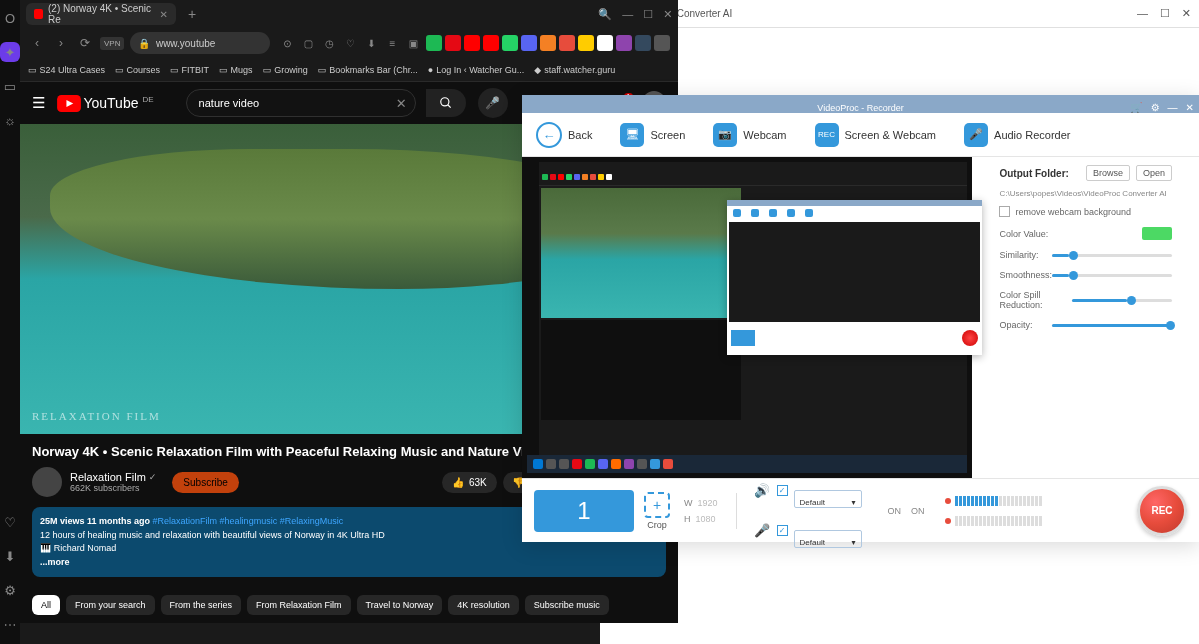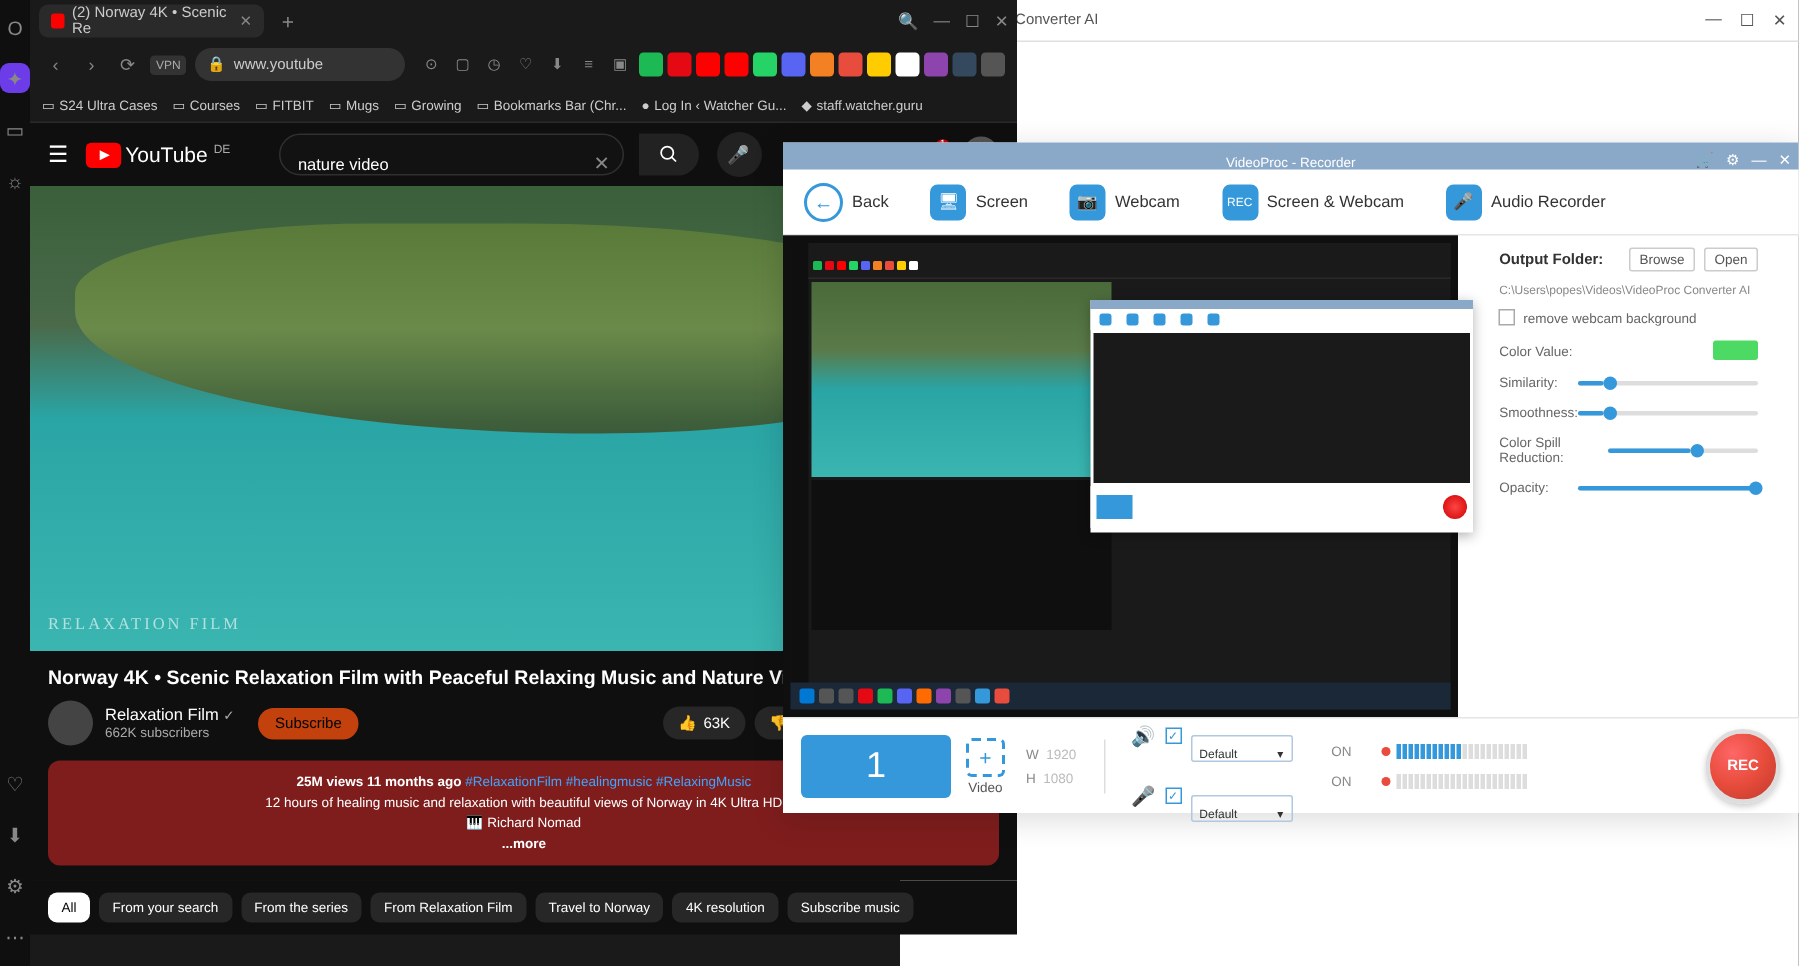--- a/index.html
+++ b/index.html
@@ -28,21 +28,21 @@
 .ext-icons .ei { width: 16px; height: 16px; border-radius: 3px; }
 .bookmark-bar { height: 24px; background: #1a1a1a; display: flex; align-items: center; padding: 0 8px; gap: 10px; font-size: 9px; color: #ccc; border-bottom: 1px solid #2a2a2a; }
 .bm { display: flex; align-items: center; gap: 3px; }
 
 
 .yt-header { height: 42px; background: #0f0f0f; display: flex; align-items: center; padding: 0 12px; gap: 12px; }
 .yt-menu { color: #fff; font-size: 15px; }
 .yt-logo { display: flex; align-items: center; gap: 2px; color: #fff; font-size: 14px; font-weight: 500; }
 .yt-logo svg { width: 24px; height: 17px; }
 .yt-de { font-size: 8px; color: #aaa; margin-top: -8px; margin-left: 2px; }
-.yt-search { flex: 1; max-width: 230px; height: 28px; background: #121212; border: 1px solid #303030; border-radius: 14px; display: flex; align-items: flex-end; padding: 0 12px; color: #fff; font-size: 11px; margin-left: 20px; position: relative; }
+.yt-search { flex: 1; max-width: 230px; height: 28px; background: #121212; border: 1px solid #303030; border-radius: 14px; display: flex; align-items: center; padding: 12px 12px; color: #fff; font-size: 11px; margin-left: 20px; position: relative; }
 .yt-search-x { position: absolute; right: 8px; color: #888; font-size: 13px; }
 .yt-search-btn { width: 40px; height: 28px; background: #222; border-radius: 0 14px 14px 0; display: flex; align-items: center; justify-content: center; color: #fff; margin-left: -2px; }
 .yt-mic { width: 30px; height: 30px; background: #222; border-radius: 50%; display: flex; align-items: center; justify-content: center; color: #fff; font-size: 12px; }
 .yt-right { margin-left: auto; display: flex; gap: 14px; align-items: center; color: #fff; font-size: 13px; }
 .yt-bell { position: relative; }
 .yt-badge { position: absolute; top: -3px; right: -5px; background: #cc0000; color: #fff; font-size: 7px; border-radius: 6px; padding: 0 3px; }
 .yt-avatar { width: 24px; height: 24px; border-radius: 50%; background: #555; }
 
 .yt-player { height: 310px; background: linear-gradient(to bottom, #3a5f3a 0%, #4a6a4a 30%, #2aa5a5 50%, #3ab5b0 100%); position: relative; display: flex; align-items: center; justify-content: center; }
 .yt-player::before { content: ''; position: absolute; top: 25px; left: 30px; right: 30px; height: 140px; background: linear-gradient(to bottom, #5a7a3a, #6a8a4a, #3a5a3a); border-radius: 40% 60% 50% 70%; }
@@ -52,21 +52,21 @@
 .yt-meta { padding: 10px 12px; background: #0f0f0f; color: #fff; }
 .yt-title { font-size: 13px; font-weight: 600; margin-bottom: 8px; }
 .yt-row { display: flex; align-items: center; gap: 8px; }
 .yt-ch-ava { width: 30px; height: 30px; border-radius: 50%; background: #444; }
 .yt-ch-name { font-size: 11px; font-weight: 500; display: flex; align-items: center; gap: 3px; }
 .yt-verify { color: #aaa; font-size: 9px; }
 .yt-subs { font-size: 9px; color: #aaa; }
 .yt-sub-btn { background: #c2410c; color: #000; border-radius: 14px; padding: 5px 11px; font-size: 10px; font-weight: 500; margin-left: 8px; }
 .yt-actions { margin-left: auto; display: flex; gap: 6px; }
 .yt-act { background: #272727; border-radius: 14px; padding: 5px 10px; font-size: 10px; display: flex; align-items: center; gap: 4px; }
-.yt-desc { background: #7f1d1d; border-radius: 8px; padding: 8px; margin-top: 10px; font-size: 9px; line-height: 1.5; text-align: center; }
+.yt-desc { background: #0c4a6e; border-radius: 8px; padding: 8px; margin-top: 10px; font-size: 9px; line-height: 1.5; }
 .yt-desc .views { font-weight: 600; }
 .yt-desc .tags { color: #3ea6ff; }
 .yt-more { color: #fff; font-weight: 600; }
 .yt-chips { display: flex; gap: 6px; padding: 8px 12px; background: #0f0f0f; }
 .chip { background: #272727; color: #fff; font-size: 9px; padding: 5px 9px; border-radius: 6px; white-space: nowrap; }
 .chip.active { background: #fff; color: #000; }
 .yt-related { padding: 6px 12px; background: #0f0f0f; display: flex; gap: 8px; }
 .rel-thumb { width: 95px; height: 55px; background: linear-gradient(135deg, #2a4a5a, #4a6a7a); border-radius: 6px; position: relative; }
 .rel-dur { position: absolute; bottom: 2px; right: 2px; background: #000; color: #fff; font-size: 7px; padding: 1px 3px; border-radius: 2px; }
 .rel-label { position: absolute; bottom: 14px; left: 4px; color: #d4af37; font-size: 6px; font-family: serif; }
@@ -129,21 +129,21 @@
 .vpr-count-box { width: 100px; height: 42px; background: #3498db; border-radius: 4px; display: flex; align-items: center; justify-content: center; color: #fff; font-size: 24px; font-weight: 300; }
 .vpr-crop { display: flex; flex-direction: column; align-items: center; gap: 2px; font-size: 9px; color: #555; }
 .vpr-crop-ico { width: 26px; height: 26px; border: 2px dashed #3498db; border-radius: 4px; display: flex; align-items: center; justify-content: center; color: #3498db; font-size: 14px; }
 .vpr-wh { font-size: 9px; color: #888; display: flex; flex-direction: column; gap: 6px; margin-left: 4px; }
 .vpr-sep { width: 1px; height: 36px; background: #ddd; margin: 0 8px; }
 .vpr-audio { display: flex; flex-direction: column; gap: 6px; }
 .vpr-audio-row { display: flex; align-items: center; gap: 6px; }
 .vpr-audio-ico { color: #666; font-size: 13px; width: 16px; }
 .vpr-dd { width: 68px; height: 18px; border: 1px solid #b0c8e0; border-radius: 2px; font-size: 8px; display: flex; align-items: flex-end; padding: 0 5px; justify-content: space-between; color: #333; margin-top: 16px; }
 .vpr-dd-check { width: 11px; height: 11px; border: 1px solid #3498db; background: #fff; display: flex; align-items: center; justify-content: center; color: #3498db; font-size: 8px; }
-.vpr-onoff { display: flex; flex-direction: column; gap: 10px; font-size: 9px; color: #888; margin-left: 16px; }
+.vpr-onoff { display: flex; flex-direction: row; gap: 10px; font-size: 9px; color: #888; margin-left: 16px; }
 .vpr-levels { display: flex; flex-direction: column; gap: 10px; margin-left: 10px; }
 .vpr-level { display: flex; gap: 1px; align-items: center; }
 .vpr-level span { width: 3px; height: 10px; background: #ddd; }
 .vpr-level span.on { background: #3498db; }
 .vpr-level-dot { width: 6px; height: 6px; border-radius: 50%; background: #e74c3c; margin-right: 3px; }
 .vpr-rec { width: 50px; height: 50px; border-radius: 50%; background: radial-gradient(circle at 35% 30%, #ff6666, #e74c3c 50%, #c0392b); display: flex; align-items: center; justify-content: center; color: #fff; font-size: 10px; font-weight: bold; margin-left: auto; border: 3px solid #ddd; box-shadow: 0 2px 4px rgba(0,0,0,0.2); }
 
 
 .opera-bottom { position: absolute; bottom: 10px; display: flex; flex-direction: column; gap: 14px; }
 </style>
@@ -436,21 +436,21 @@
             <div class="vpr-slider-thumb" style="left:95%"></div>
           </div>
       </div>
     </div>
   </div>
 
   <div class="vpr-bottom">
     <div class="vpr-count-box">1</div>
     <div class="vpr-crop">
       <div class="vpr-crop-ico">+</div>
-      <span>Video</span>
+      <span>Crop</span>
     </div>
     <div class="vpr-wh">
       <div><span>W</span>&nbsp;&nbsp;<span style="color:#bbb">1920</span></div>
       <div><span>H</span>&nbsp;&nbsp;<span style="color:#bbb">1080</span></div>
     </div>
     <div class="vpr-sep"></div>
     <div class="vpr-audio">
       <div class="vpr-audio-row">
         <span class="vpr-audio-ico">🔊</span>
         <div class="vpr-dd-check">✓</div>

